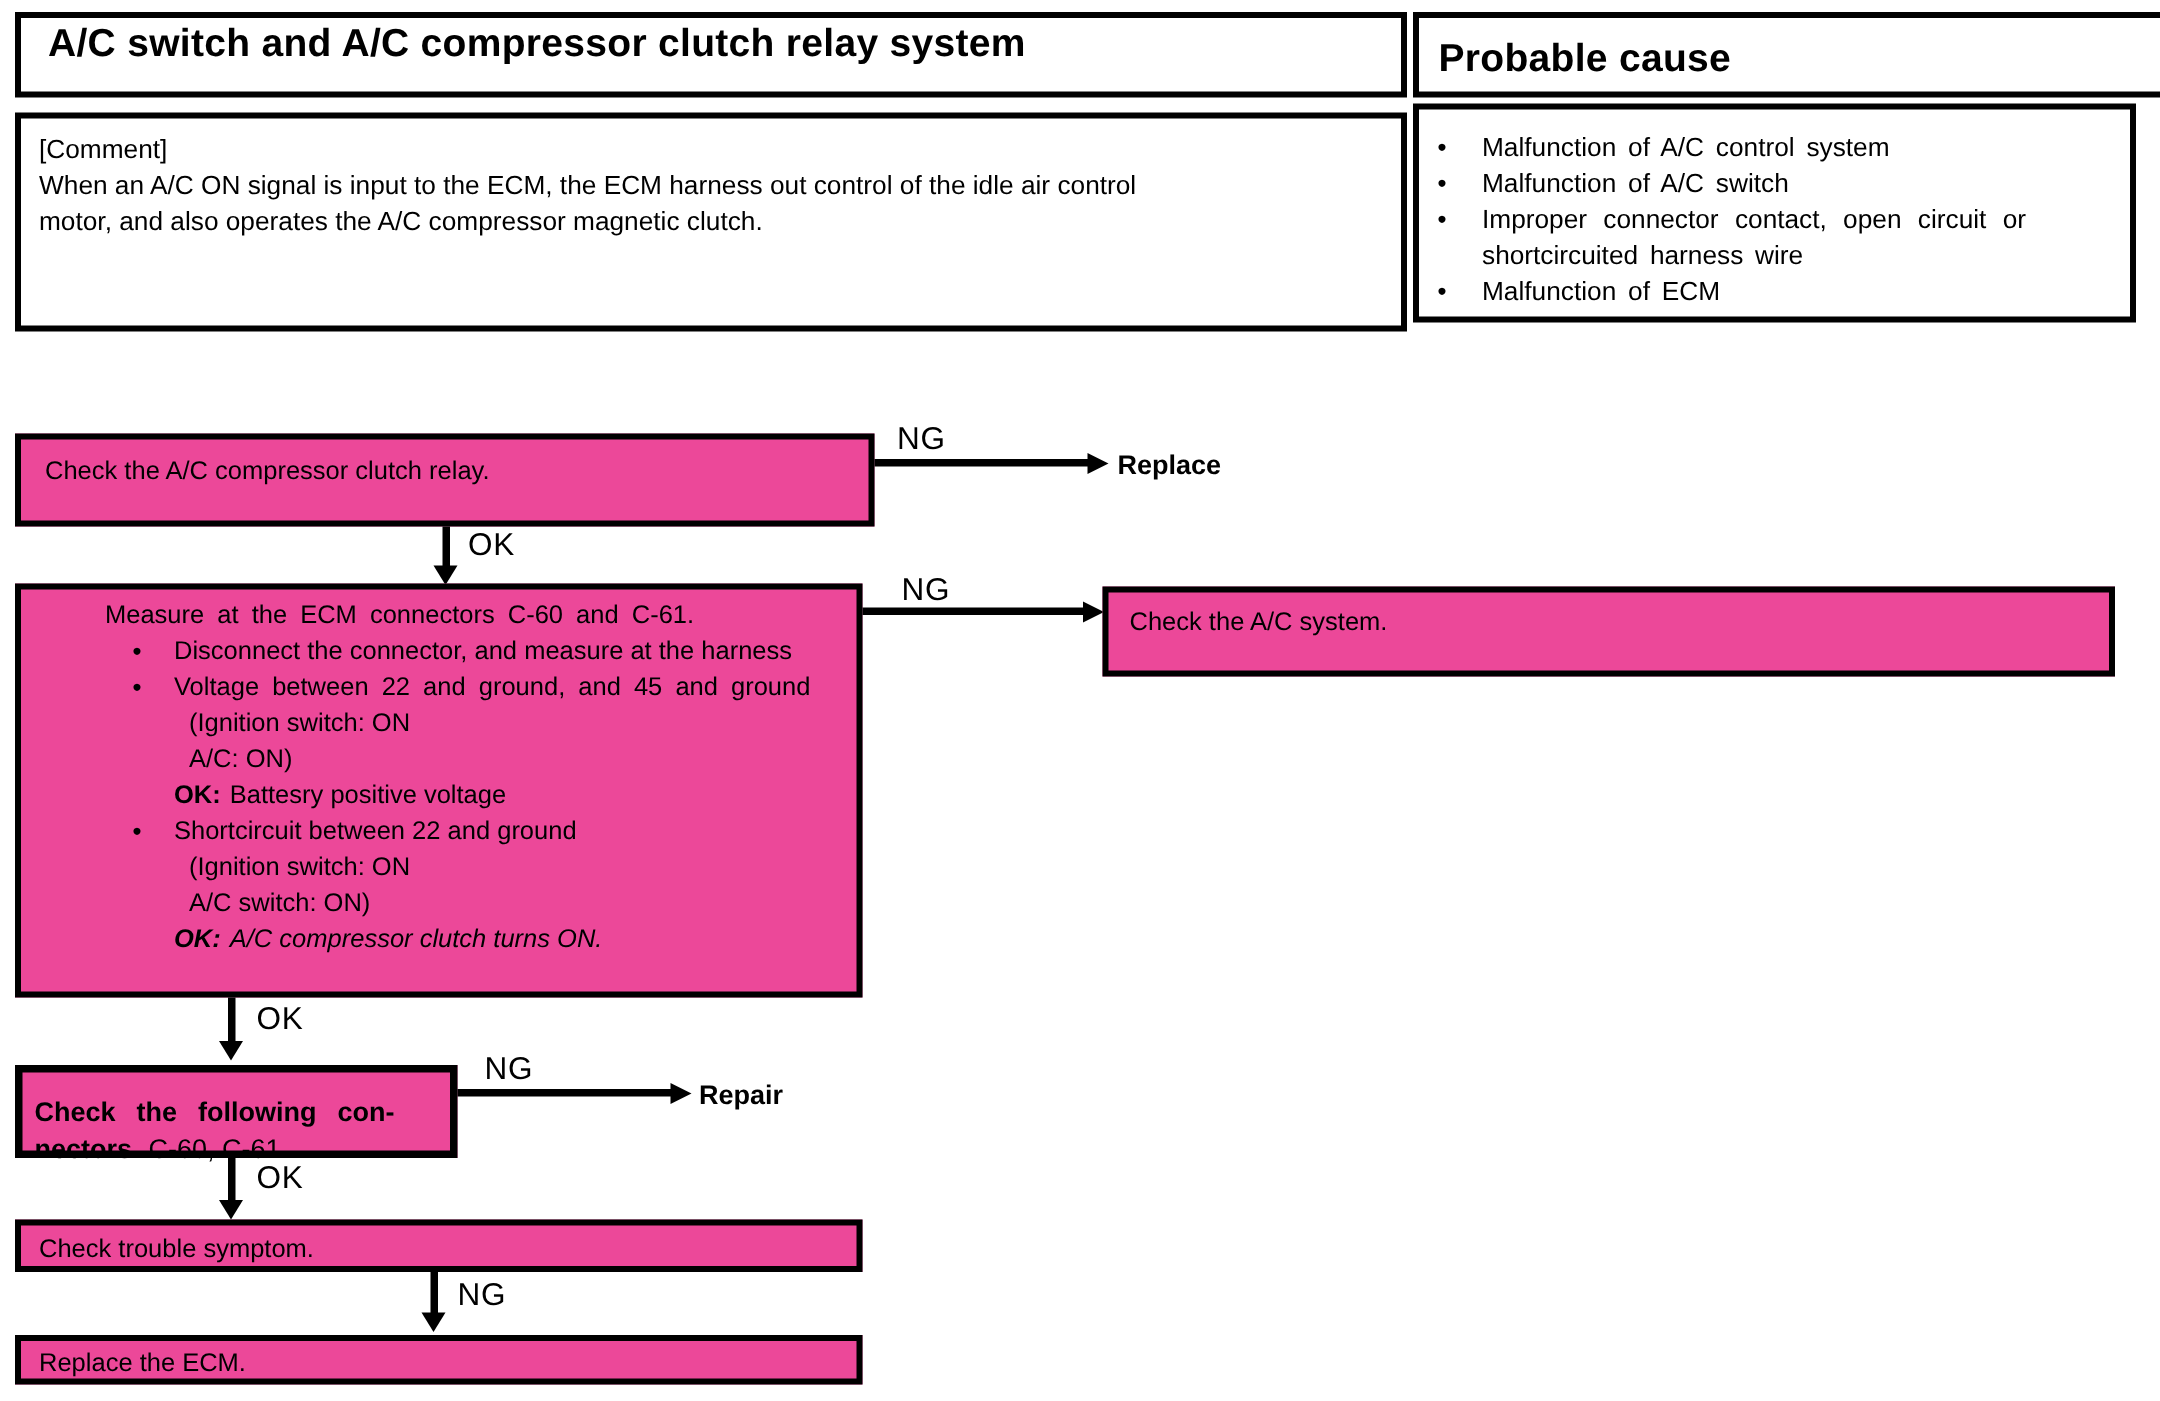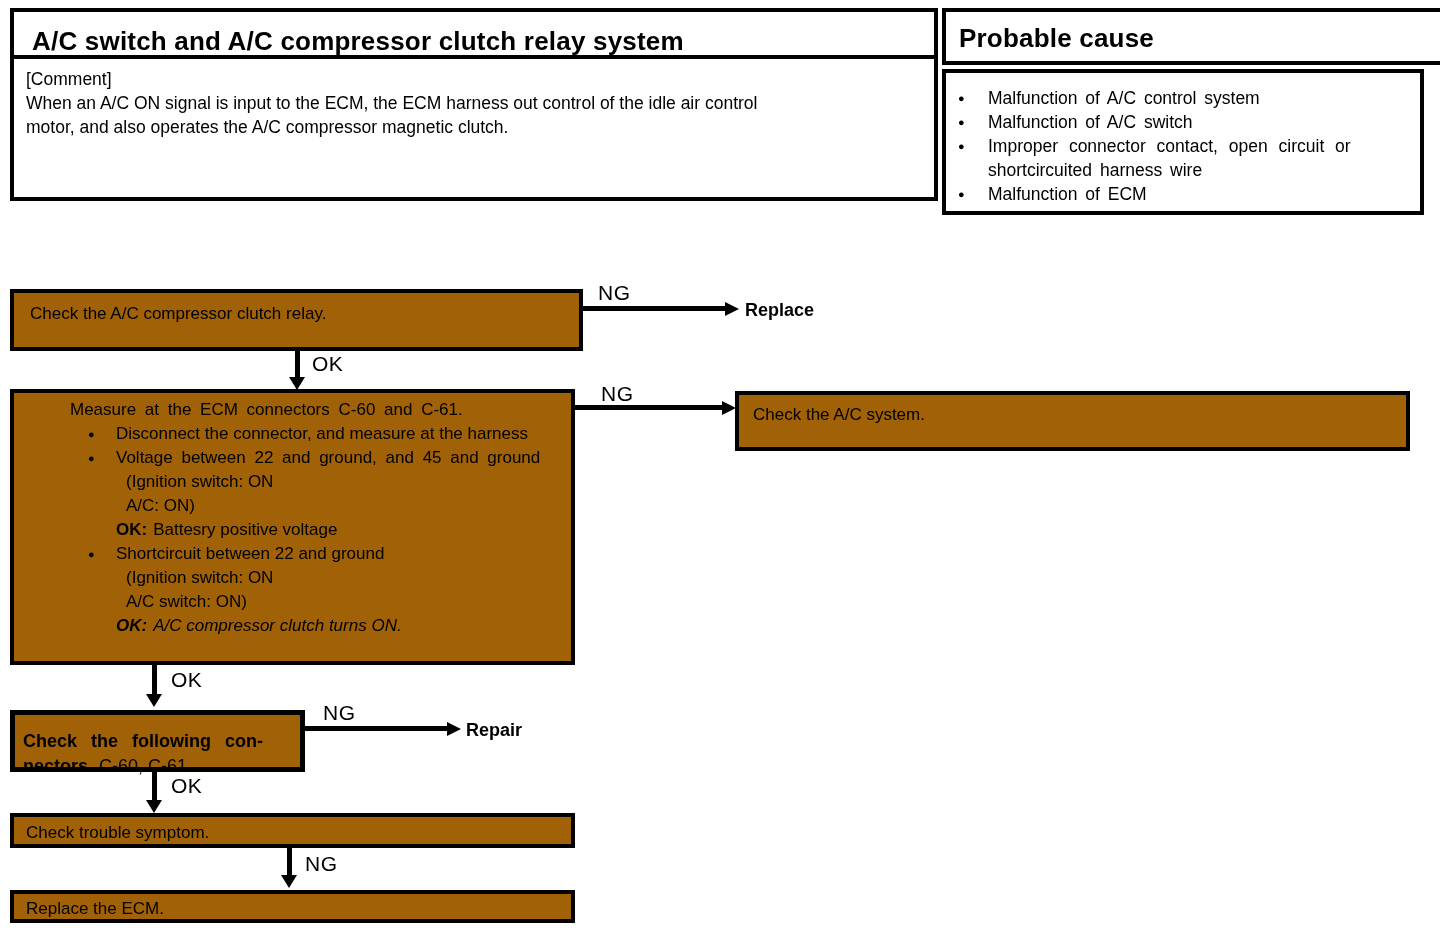--- a/index.html
+++ b/index.html
@@ -10,21 +10,21 @@
   }
   .abs{position:absolute;box-sizing:border-box;}
   
   .cell{border:4px solid #000;background:#fff;}
   .hdr{font-size:26px;font-weight:bold;letter-spacing:0.2px;}
   .body-text{font-size:17.5px;line-height:24px;}
   .cause-row{display:flex;line-height:24px;font-size:17.5px;word-spacing:3px;}
   .cause-row .bullet{width:30px;flex:0 0 30px;text-align:left;padding-left:12px;font-size:11px;line-height:24px;}
   .cause-text{flex:1;padding-right:8px;}
   
-  .fbox{border:4px solid #000;background:#a16207;font-size:17px;line-height:24px;}
+  .fbox{border:4px solid #000;background:#ec4899;font-size:17px;line-height:24px;}
   .fbox-thick{border-width:5px;}
   .flow-label{font-size:21px;letter-spacing:0.5px;}
   .result-label{font-size:18px;font-weight:bold;}
   .hline,.vline{background:#000;}
   .arr-right{width:0;height:0;border-top:7px solid transparent;border-bottom:7px solid transparent;border-left:14px solid #000;}
   .arr-down{width:0;height:0;border-left:8px solid transparent;border-right:8px solid transparent;border-top:13px solid #000;}
   
   .m-line{position:relative;height:24px;white-space:nowrap;margin-left:48px;}
   .ind-title{padding-left:8px;}
   .ind-text{padding-left:54px;}
@@ -34,27 +34,27 @@
   .ws6{word-spacing:6px;}
   .ws9{word-spacing:9px;margin-top:12px;}
   .bold{font-weight:bold;}
   .it{font-style:italic;}
   .gap{margin-left:6px;}
 </style>
 </head>
 <body>
 
 <div class="abs cell" style="left:10px;top:8px;width:928px;height:57px;">
-  <div class="hdr" style="padding:14px 0 0 18px;">A/C switch and A/C compressor clutch relay system</div>
+  <div class="hdr" style="padding:1px 0 0 18px;">A/C switch and A/C compressor clutch relay system</div>
 </div>
 <div class="abs cell" style="left:942px;top:8px;width:577px;height:57px;">
   <div class="hdr" style="padding:11px 0 0 13px;">Probable cause</div>
 </div>
 
-<div class="abs cell" style="left:10px;top:55px;width:928px;height:146px;">
+<div class="abs cell" style="left:10px;top:75px;width:928px;height:146px;">
   <div class="body-text" style="padding:8px 0 0 12px;">
     <div>[Comment]</div>
     <div>When an A/C ON signal is input to the ECM, the ECM harness out control of the idle air control</div>
     <div>motor, and also operates the A/C compressor magnetic clutch.</div>
   </div>
 </div>
 
 <div class="abs cell" style="left:942px;top:69px;width:482px;height:146px;">
   <div style="padding-top:13px;">
     <div class="cause-row">

